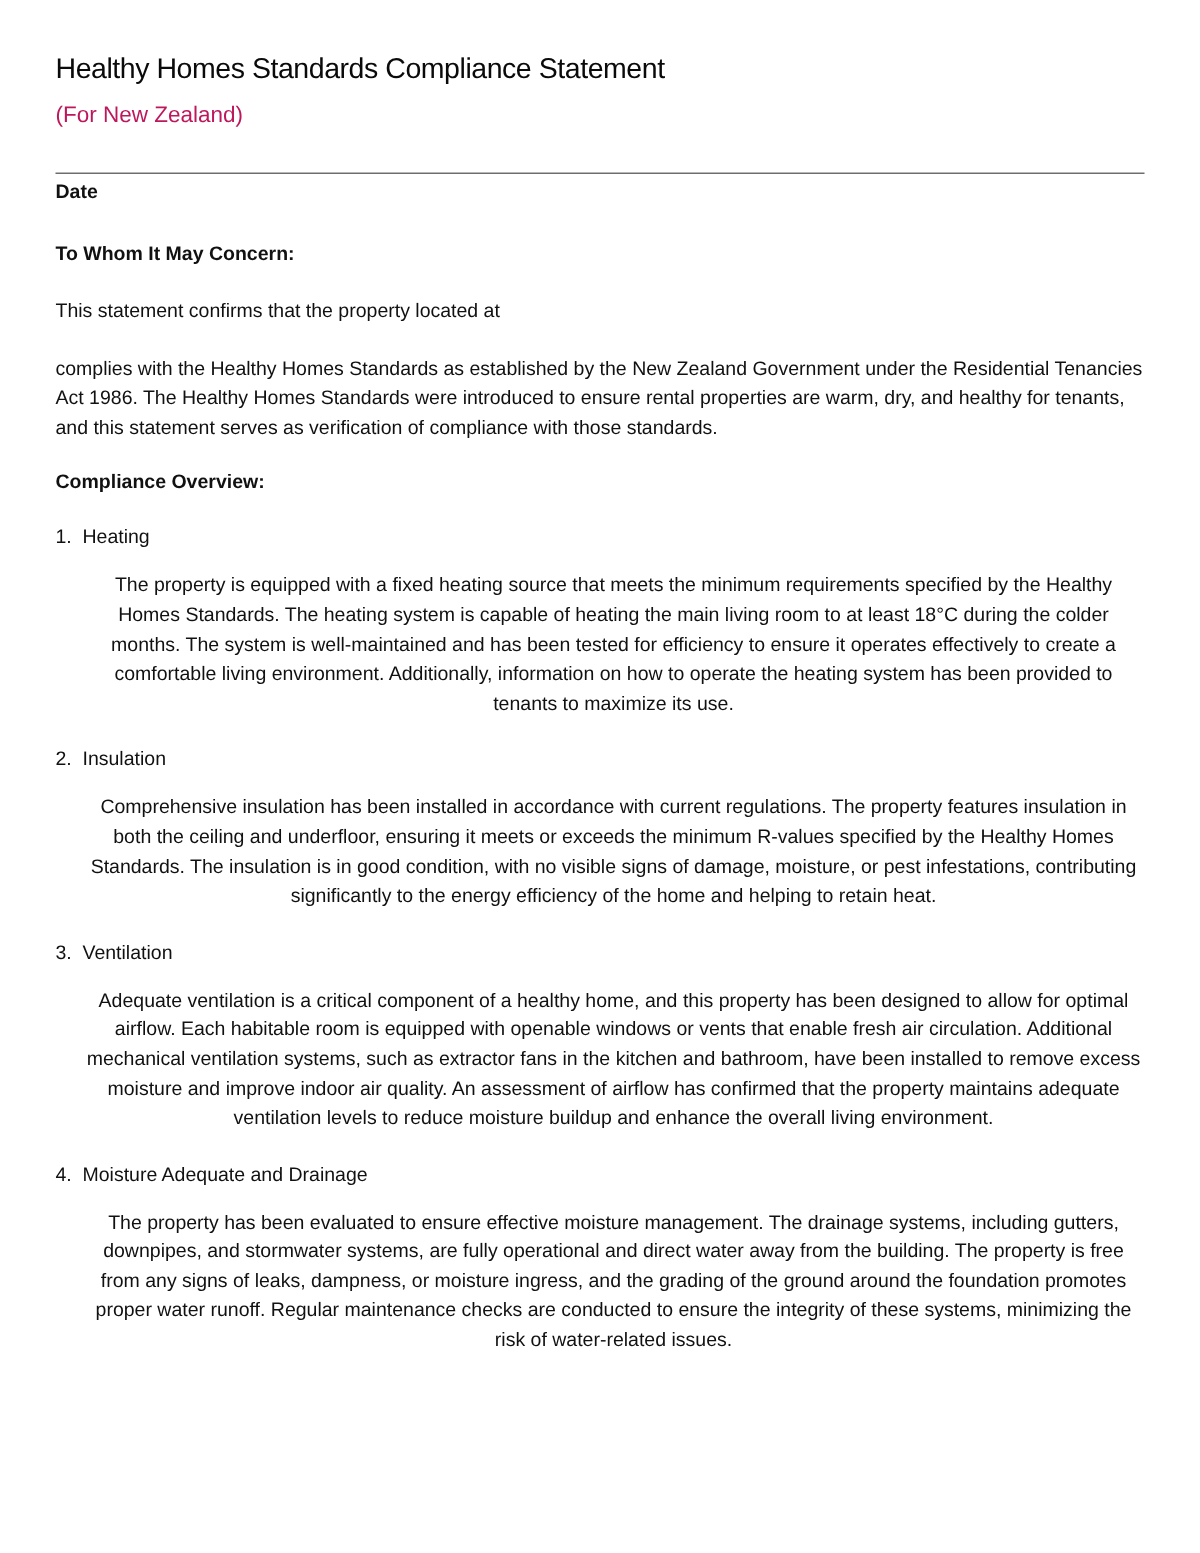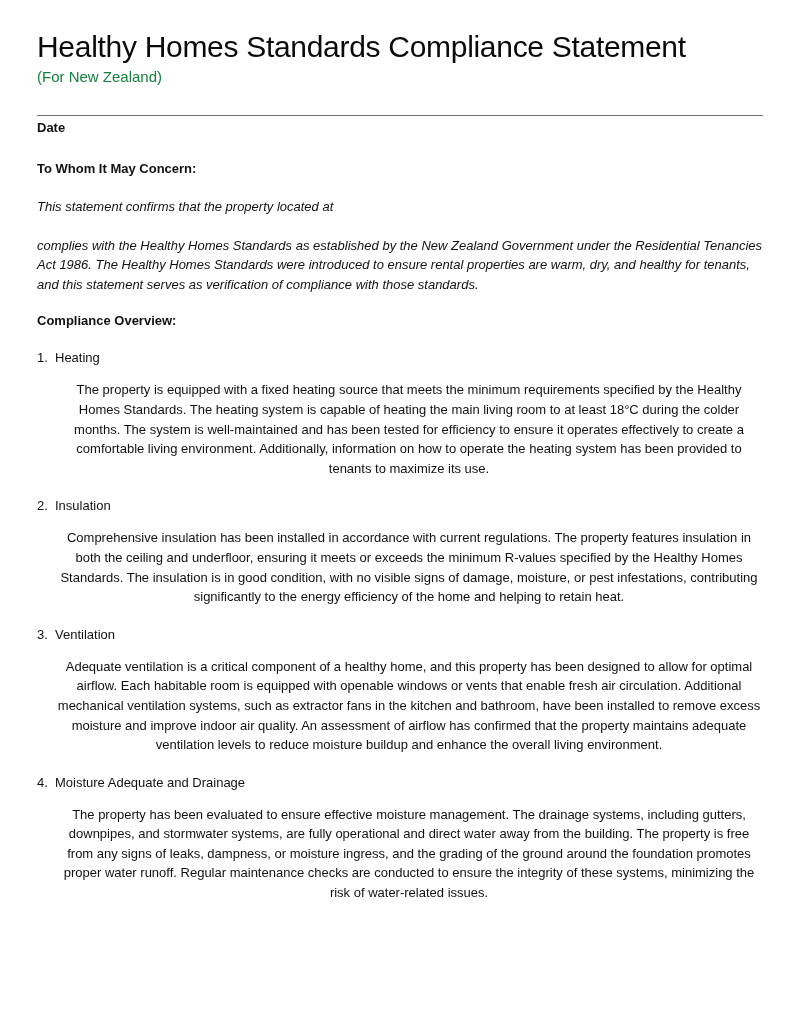--- a/index.html
+++ b/index.html
@@ -4,38 +4,38 @@
   <style>
     html, body { margin: 0; padding: 0; background: #ffffff; }
     body {
       width: 800px; height: 1035px; overflow: hidden;
       font-family: "Liberation Sans", sans-serif;
       color: #111111;
     }
     .page { position: relative; padding: 0 37px; }
     .title {
       margin: 0; padding-top: 30px;
-      font-size: 30px; font-weight: normal; letter-spacing: -0.3px;
+      font-size: 19px; font-weight: normal; letter-spacing: -0.3px;
       line-height: 34px; color: #0a0a0a;
     }
     .subtitle {
-      margin: 4px 0 0 0; font-size: 15px; line-height: 18px; color: #15803d;
+      margin: 4px 0 0 0; font-size: 15px; line-height: 18px; color: #be185d;
     }
     .divider {
       border: 0; border-top: 1px solid #6e6e6e;
       margin: 29px 0 0 0; width: 726px;
     }
     .label {
       font-size: 13px; font-weight: bold; line-height: 18px;
       margin: 0;
     }
     .date { margin-top: 3px; }
     .salutation { margin-top: 23px; }
     .para {
-      font-size: 13px; line-height: 19.6px; margin: 0; font-style: italic;
+      font-size: 13px; line-height: 19.6px; margin: 0;
     }
     .intro { margin-top: 19px; }
     .body1 { margin-top: 19px; }
     .overview { margin-top: 18px; }
     ol.sections { list-style: none; margin: 19px 0 0 0; padding: 0; }
     .section { margin-bottom: 19px; }
     .section-head { display: flex; font-size: 13px; line-height: 18px; }
     .section-num { width: 18px; }
     .section-body {
       margin: 13px 0 0 18px; font-size: 13px; line-height: 19.6px; text-align: center;

